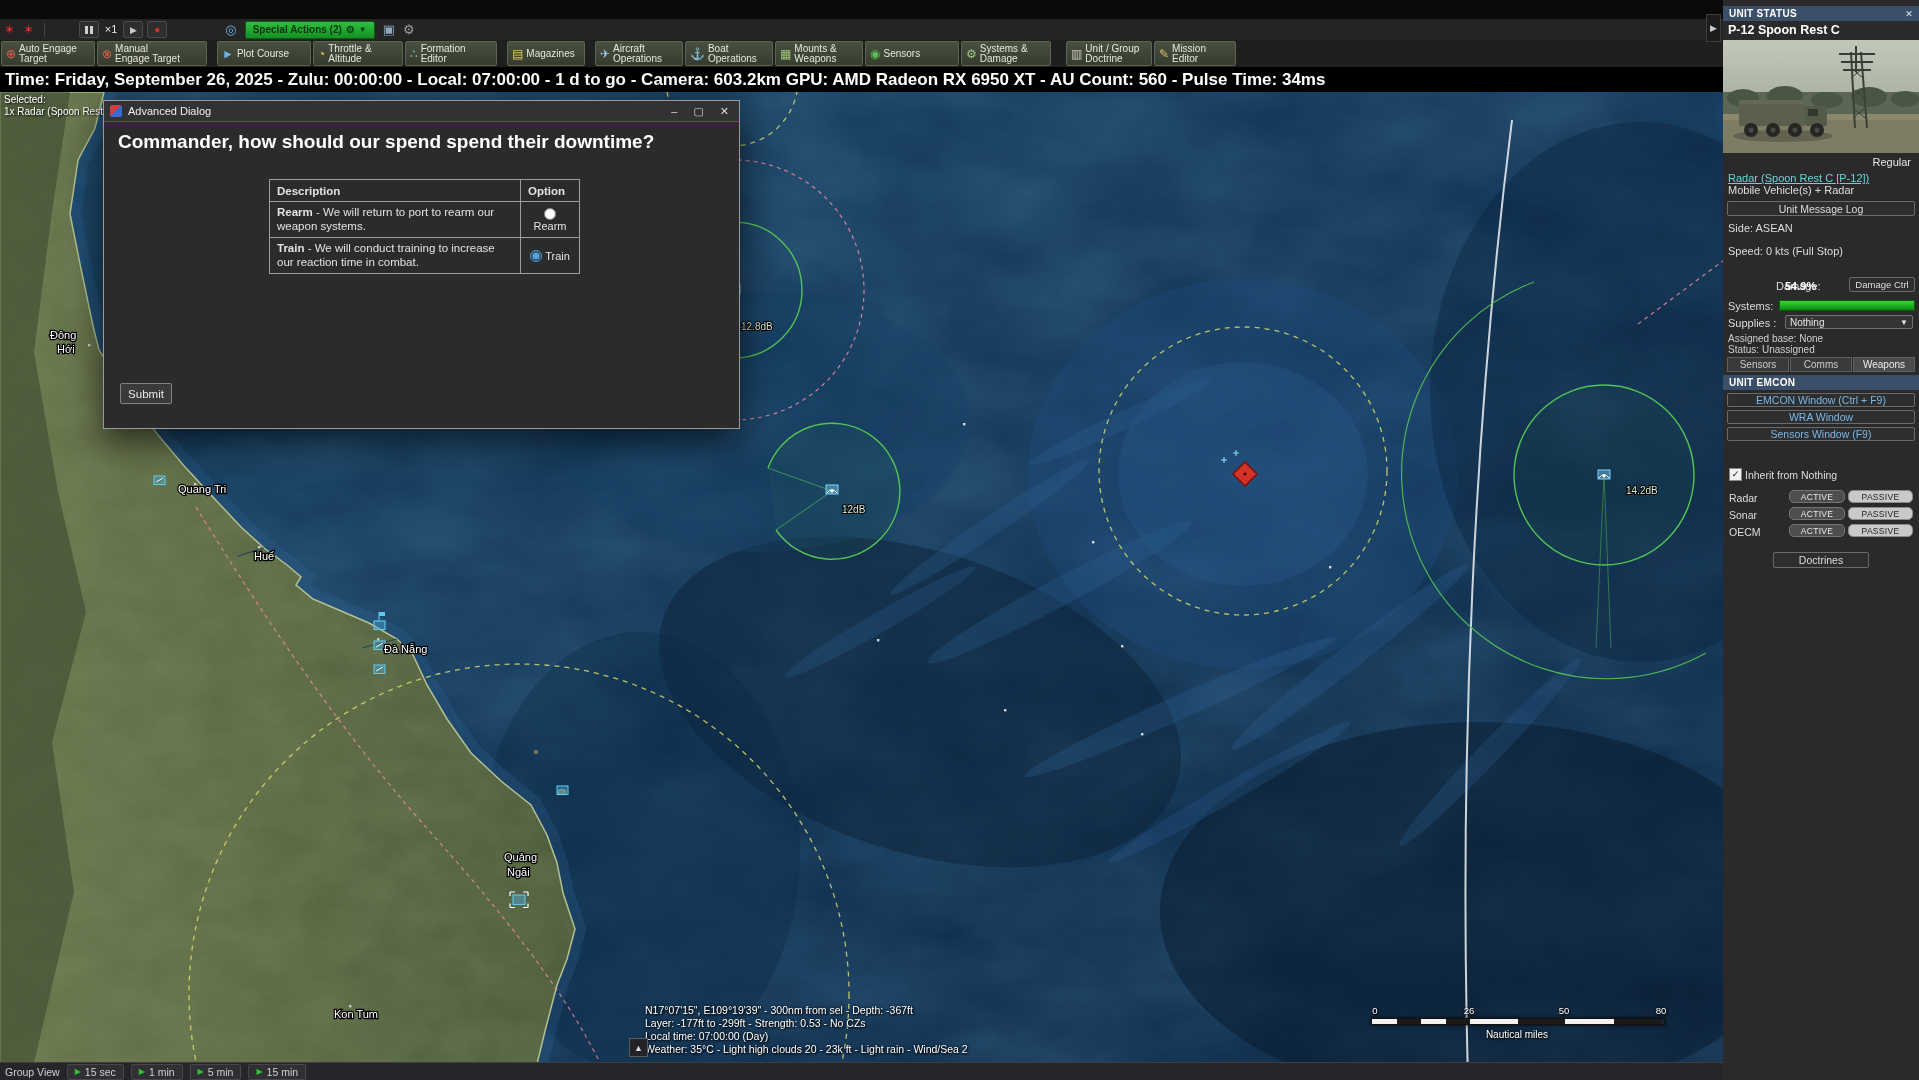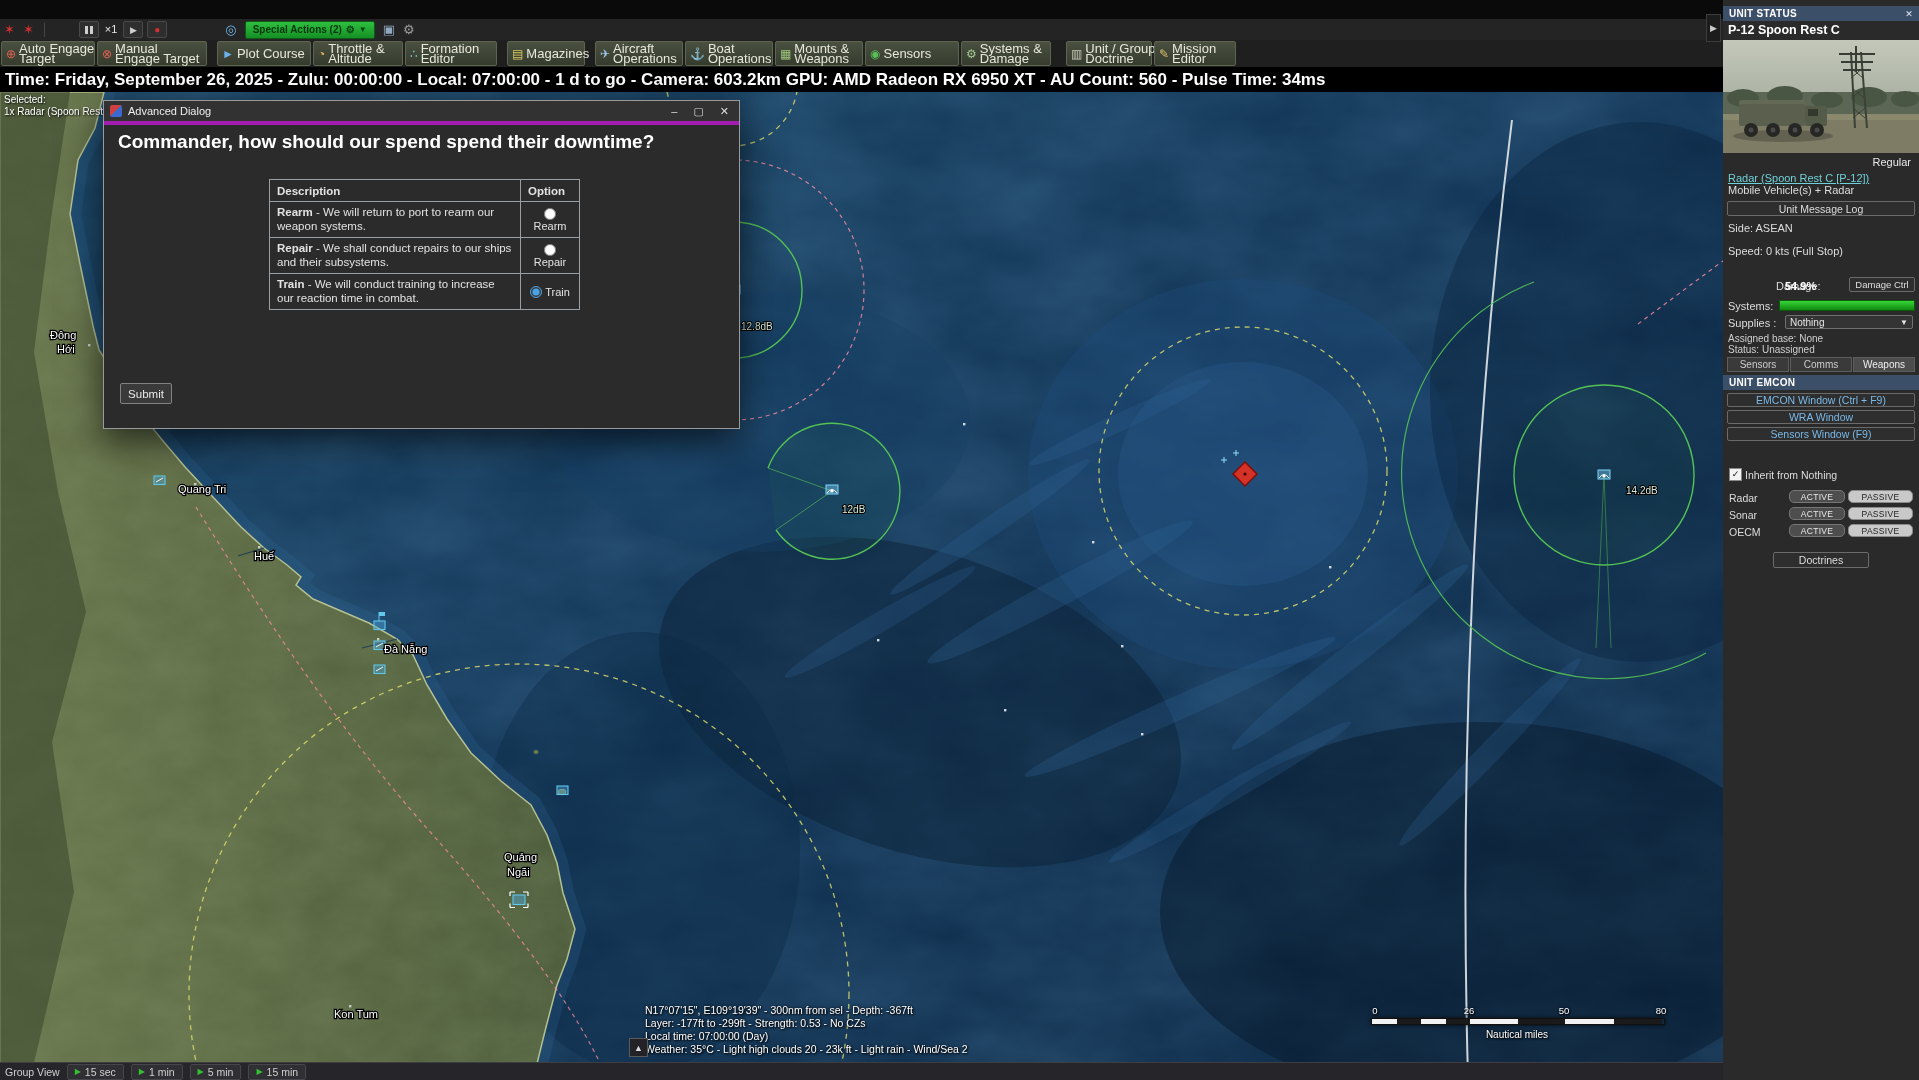--- a/index.html
+++ b/index.html
@@ -21,21 +21,21 @@
   .pausebars i{display:block;width:3px;height:8px;background:#cfcfcf;}
   .sa-btn{height:16px;background:linear-gradient(#2fbf3f,#149024);border:1px solid #0c5c18;border-radius:2px;
     color:#05350c;font-size:10px;font-weight:bold;display:flex;align-items:center;gap:4px;padding:0 7px;margin:18px 4px;}
   .vsep{width:1px;height:14px;background:#464646;margin:0 6px;}
 
   .ribbon{position:absolute;left:0;top:40px;width:1723px;height:27px;background:#1f1f1f;
     display:flex;align-items:center;padding-left:1px;z-index:5;}
   .rbtn{height:23px;background:linear-gradient(#4a5040,#363c2e);border:1px solid #5d644f;border-radius:2px;
     margin-right:2px;display:flex;align-items:center;padding:0 4px;}
   .ricon{font-size:12px;margin-right:3px;line-height:1;}
-  .rlbl{display:flex;flex-direction:column;justify-content:center;font-size:13px;line-height:10px;
+  .rlbl{display:flex;flex-direction:column;justify-content:center;font-size:10px;line-height:10px;
     color:#e6e8da;white-space:nowrap;}
   .rgap{width:8px;}
 
   .timebar{position:absolute;left:0;top:67px;width:1723px;height:25px;background:#000;color:#fff;
     font-weight:bold;font-size:17px;display:flex;align-items:center;padding-left:5px;
     white-space:nowrap;z-index:5;}
 
   
   .map{position:absolute;left:0;top:92px;width:1723px;height:988px;overflow:hidden;background:#11314f;}
   .mapsvg{position:absolute;left:0;top:0;}
@@ -90,21 +90,21 @@
   .ap.passive{background:#c9c9c9;border:1px solid #8a8a8a;color:#222;}
 
   .collapse-tab{position:absolute;left:1706px;top:14px;width:13px;height:26px;background:#1c1c1c;
     border:1px solid #3c3c3c;color:#ccc;font-size:9px;display:flex;align-items:center;
     justify-content:center;z-index:21;}
 
   
   .dialog{position:absolute;left:103px;top:100px;width:635px;height:327px;background:#2b2b2b;
     border:1px solid #9a9a9a;box-shadow:0 12px 34px rgba(0,0,0,.65);z-index:50;}
   .dlg-title{height:20px;background:#323232;display:flex;align-items:center;padding:0 6px;
-    font-size:11px;color:#eee;border-bottom:4px solid #a21caf;}
+    font-size:11px;color:#eee;border-bottom:1px solid #a21caf;}
   .dlg-ico{width:12px;height:12px;border-radius:2px;margin-right:6px;
     background:linear-gradient(135deg,#d04040 50%,#3a6ad0 50%);}
   .dlg-btns{margin-left:auto;display:flex;gap:16px;align-items:center;font-size:11px;color:#ddd;
     padding-right:4px;}
   .dlg-h{position:absolute;left:14px;top:30px;font-size:19px;font-weight:bold;color:#fff;margin:0;}
   .dlg-table{position:absolute;left:165px;top:78px;border-collapse:collapse;font-size:11.5px;color:#e2e2e2;}
   .dlg-table th,.dlg-table td{border:1px solid #98a0a6;}
   .dlg-table th{font-weight:bold;padding:3px 7px;text-align:left;height:15px;font-size:11.5px;}
   td.desc{width:236px;padding:4px 7px;line-height:13.5px;}
   td.opt{width:54px;text-align:center;vertical-align:middle;padding:2px;}
@@ -593,29 +593,20 @@
         <tr>
           <td class="desc"><b>Rearm</b><span> - We will return to port to rearm our weapon systems.</span></td>
           <td class="opt">
             <div class="opt-stack">
               <input type="radio" name="downtime" style="">
               <label>Rearm</label>
             </div>
           </td>
         </tr>
         <tr>
-          <td class="desc"><b>Repair</b><span> - We shall conduct repairs to our ships and their subsystems.</span></td>
-          <td class="opt">
-            <div class="opt-stack">
-              <input type="radio" name="downtime" style="">
-              <label>Repair</label>
-            </div>
-          </td>
-        </tr>
-        <tr>
           <td class="desc"><b>Train</b><span> - We will conduct training to increase our reaction time in combat.</span></td>
           <td class="opt">
             <div class="opt-inline">
               <input type="radio" name="downtime" checked="" style="">
               <label>Train</label>
             </div>
           </td>
         </tr>
       </tbody>
     </table>

